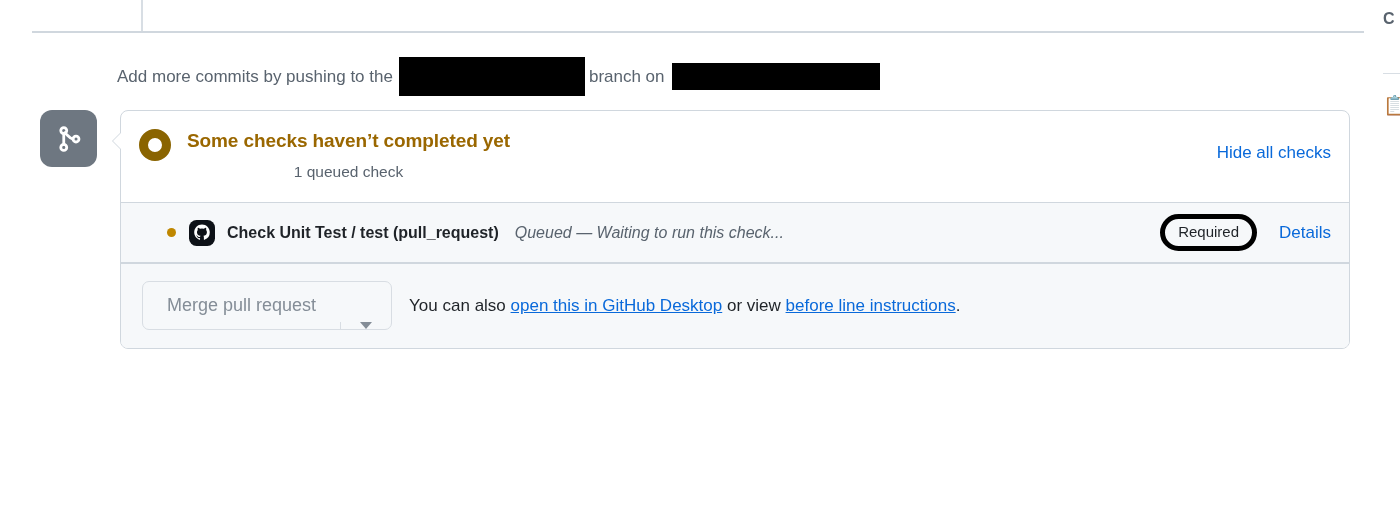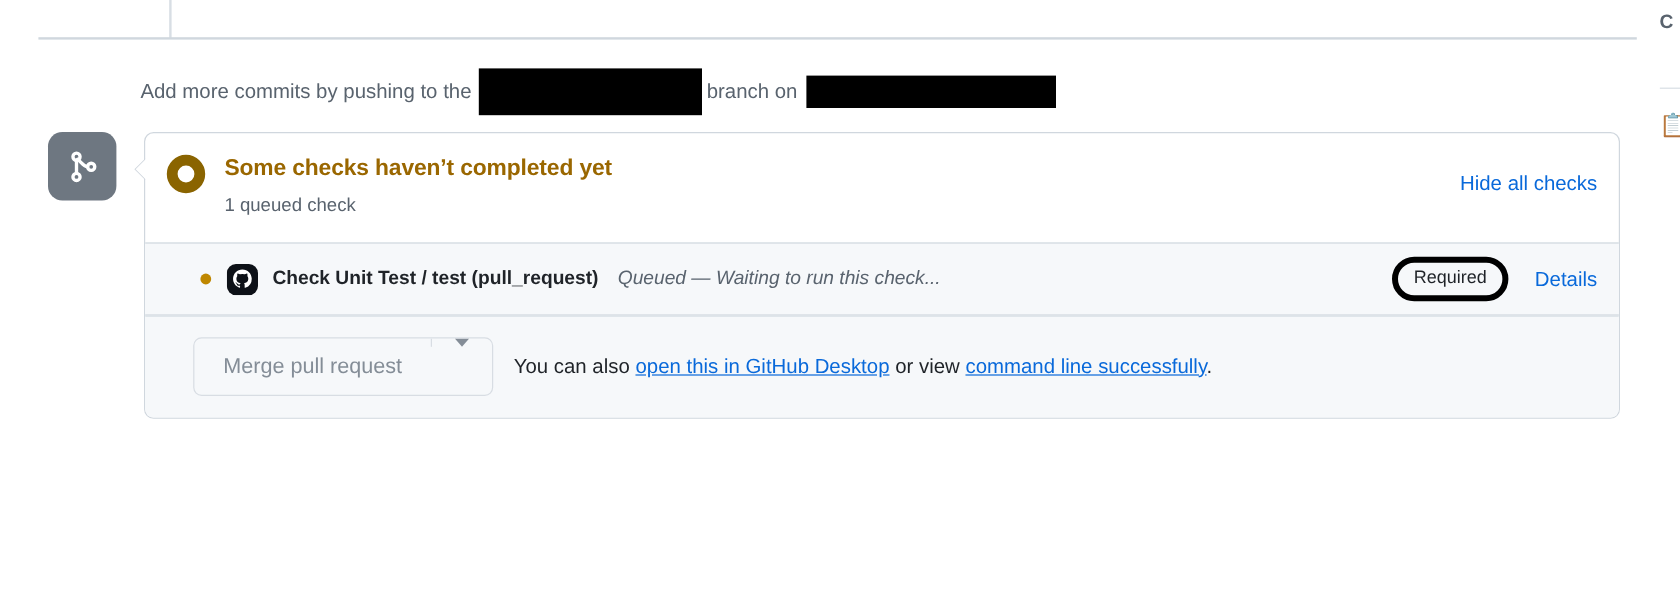--- a/index.html
+++ b/index.html
@@ -100,20 +100,21 @@
 
   .section {
     padding: 16px 16px 16px 18px;
     position: relative;
   }
   .section.header-section { padding-bottom: 18px; }
 
   .status-row {
     display: flex;
     align-items: flex-start;
+    text-align: center;
   }
   .ring {
     flex: 0 0 auto;
     width: 32px;
     height: 32px;
     border-radius: 50%;
     margin-right: 16px;
     margin-top: 2px;
   }
   .ring.dark { border: 9px solid #8a6400; }
@@ -218,26 +219,25 @@
   .merge-footer {
     background: #f6f8fa;
     border-top: 1px solid #d0d7de;
     border-radius: 0 0 7px 7px;
     padding: 17px 16px 18px 21px;
     display: flex;
     align-items: center;
   }
   .merge-btn-group {
     display: flex;
-    align-items: flex-start;
+    align-items: flex-end;
     border: 1px solid #d8dde3;
     border-radius: 7px;
     background: #f6f8fa;
     overflow: hidden;
-    margin-left: 19px;
   }
   .merge-btn {
     padding: 10px 24px 11px;
     font-size: 18px;
     color: #848d97;
     line-height: 26px;
     background: transparent;
     border: none;
     cursor: default;
     font-family: "Liberation Sans", sans-serif;
@@ -365,21 +365,21 @@
     <div class="merge-footer">
       <div class="merge-btn-group">
         <button class="merge-btn" disabled="">Merge pull request</button>
         <div class="merge-caret">
           <span class="caret-glyph"></span>
         </div>
       </div>
       <div class="footer-text">
         <span>You can also</span>
         <a class="ulink">open this in GitHub Desktop</a>
-        <span>or view</span> <a class="ulink">command line successfully</a><span>.</span>
+        <span>or view</span> <a class="ulink">before line instructions</a><span>.</span>
       </div>
     </div>
   </div>
 
   <div class="right-sidebar">
     <div class="rs-label">C</div>
     <div class="rs-divider"></div>
     <div class="rs-icon">📋</div>
   </div>
 

